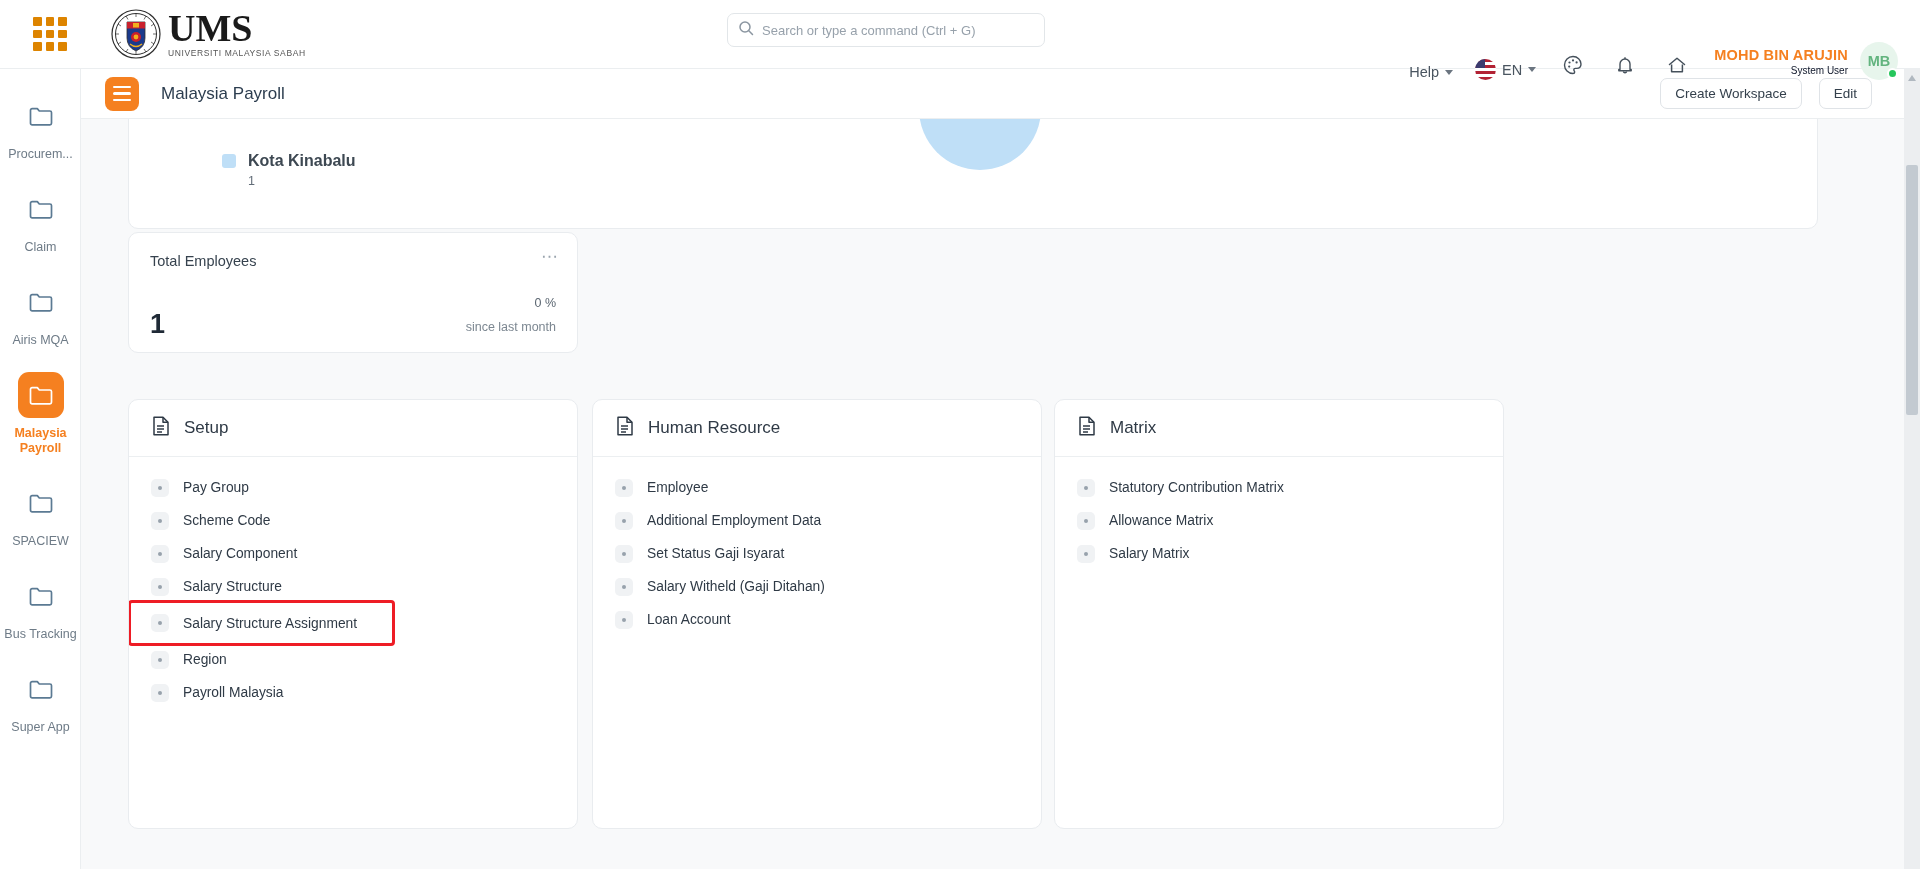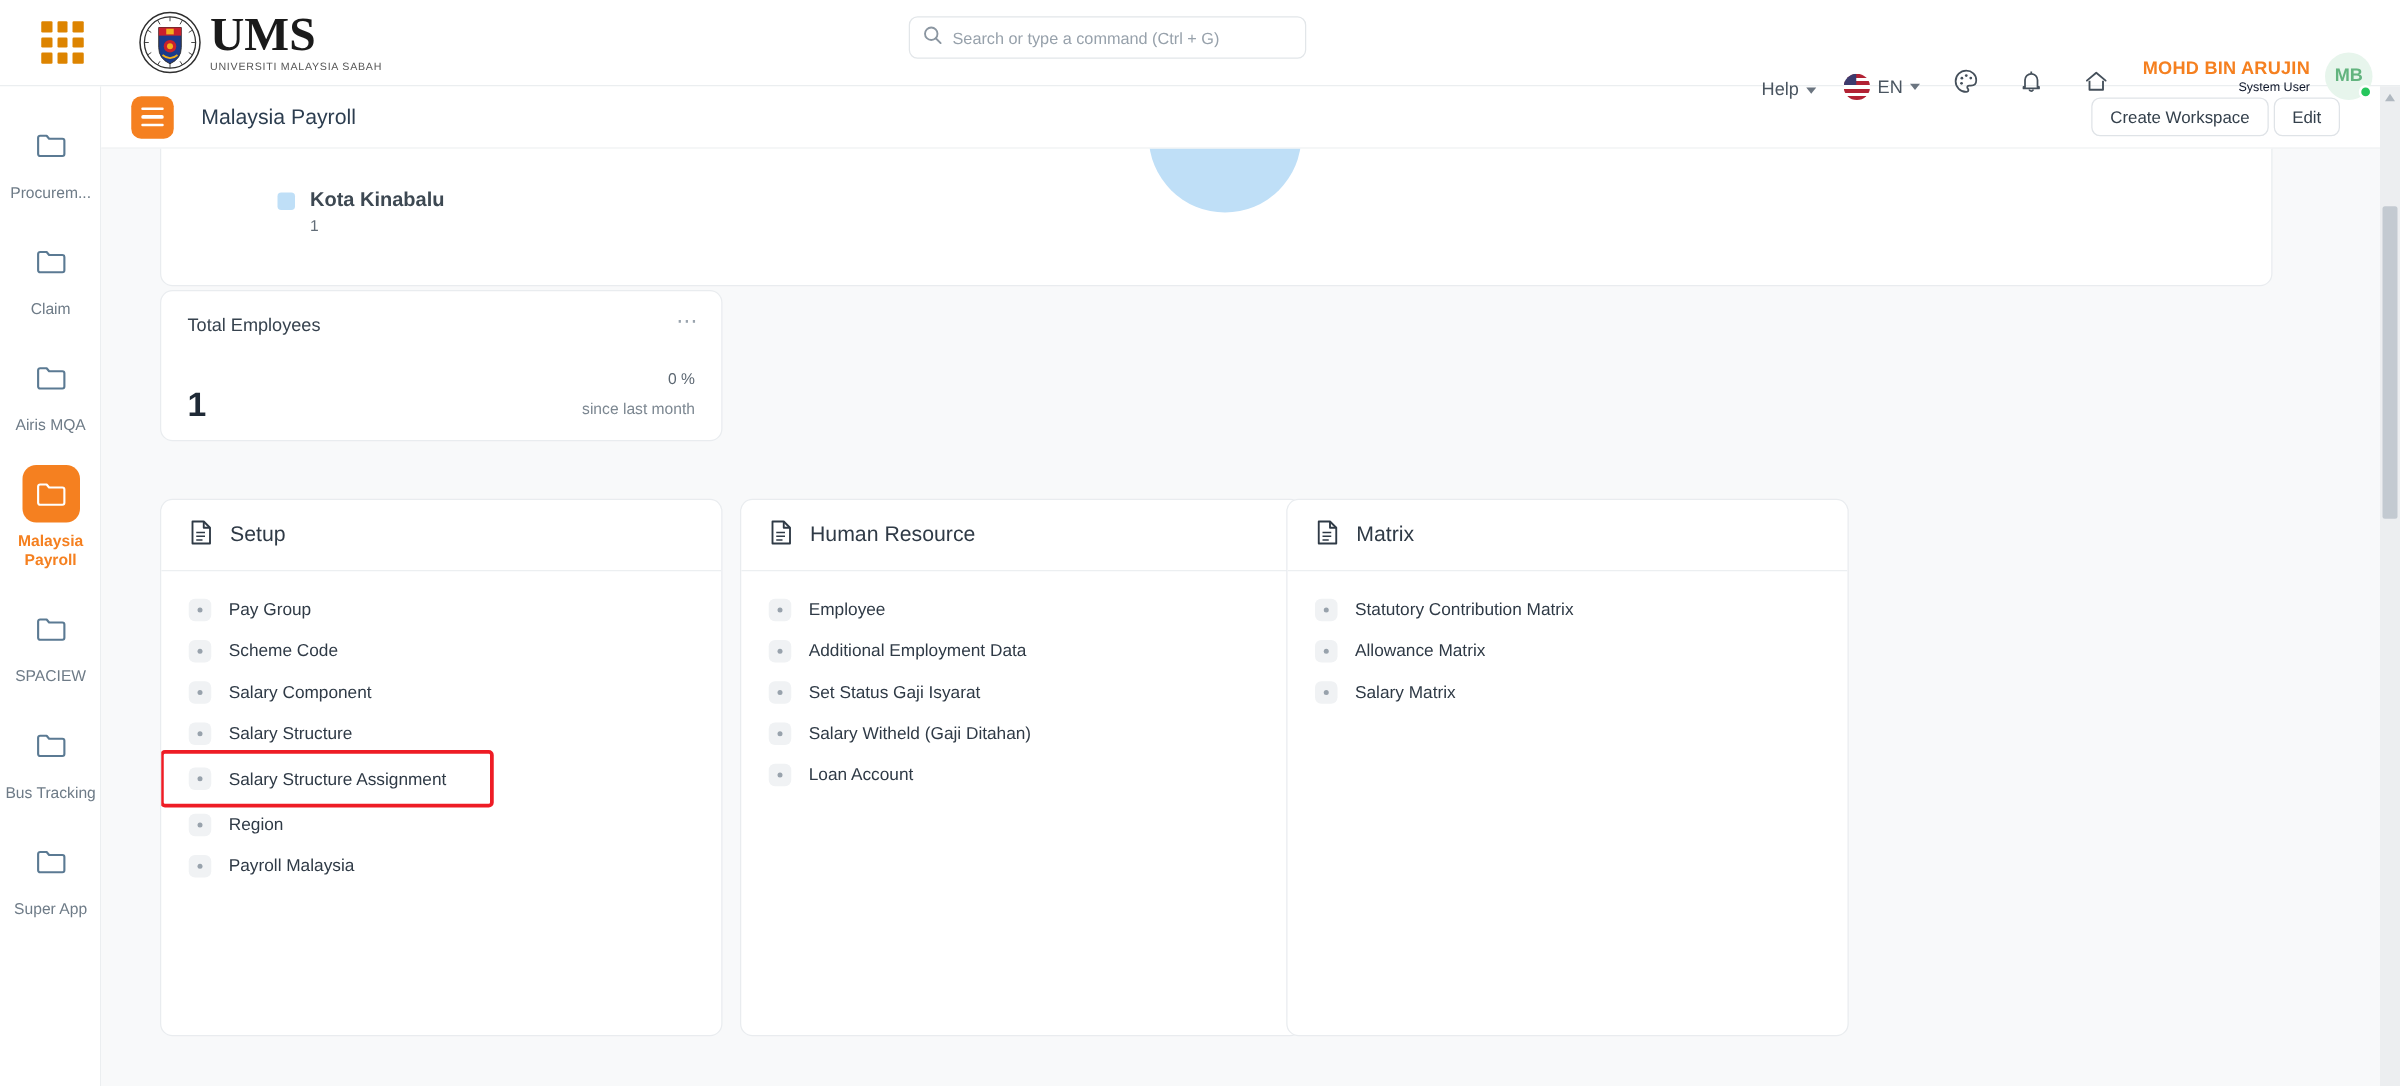--- a/index.html
+++ b/index.html
@@ -146,21 +146,21 @@
     width: 34px; height: 34px; border-radius: 8px;
     background: #f58020; margin-left: 24px;
     display:flex; flex-direction:column; align-items:center; justify-content:center;
     gap: 4px; cursor: pointer;
   }
   .hamburger i { display:block; width: 18px; height: 2.5px; background:#fff; border-radius:2px; }
   .page-title {
     margin-left: 22px; font-size: 17px; color: #2c3d4f; font-weight: 400;
   }
   .header-actions {
-    position: absolute; right: 48px; display:flex; gap: 4px;
+    position: absolute; right: 48px; display:flex; gap: 17px;
   }
   .btn {
     height: 31px; padding: 0 14px;
     border: 1px solid #dfe3e7; border-radius: 7px;
     background: #fff; color: #34404c; font-size: 13.5px;
     display:flex; align-items:center; cursor: pointer;
     font-family: "Liberation Sans", sans-serif;
   }
 
   
@@ -222,21 +222,21 @@
     font-size: 12.5px; color: #7c8791;
   }
 
   .link-card {
     position: absolute; top: 280px;
     width: 450px; height: 430px;
     overflow: hidden;
   }
   .lc1 { left: 47px; }
   .lc2 { left: 511px; }
-  .lc3 { left: 948px; }
+  .lc3 { left: 973px; }
   .lc-head {
     height: 57px; display:flex; align-items:center;
     padding-left: 22px; border-bottom: 1px solid #eceff1;
   }
   .lc-title { font-size: 17px; color: #2f3a46; margin-left: 13px; }
   .lc-body { padding: 14px 0 0 0; }
   .lc-row {
     display:flex; align-items:center;
     height: 33px; padding-left: 22px; cursor: pointer;
   }

